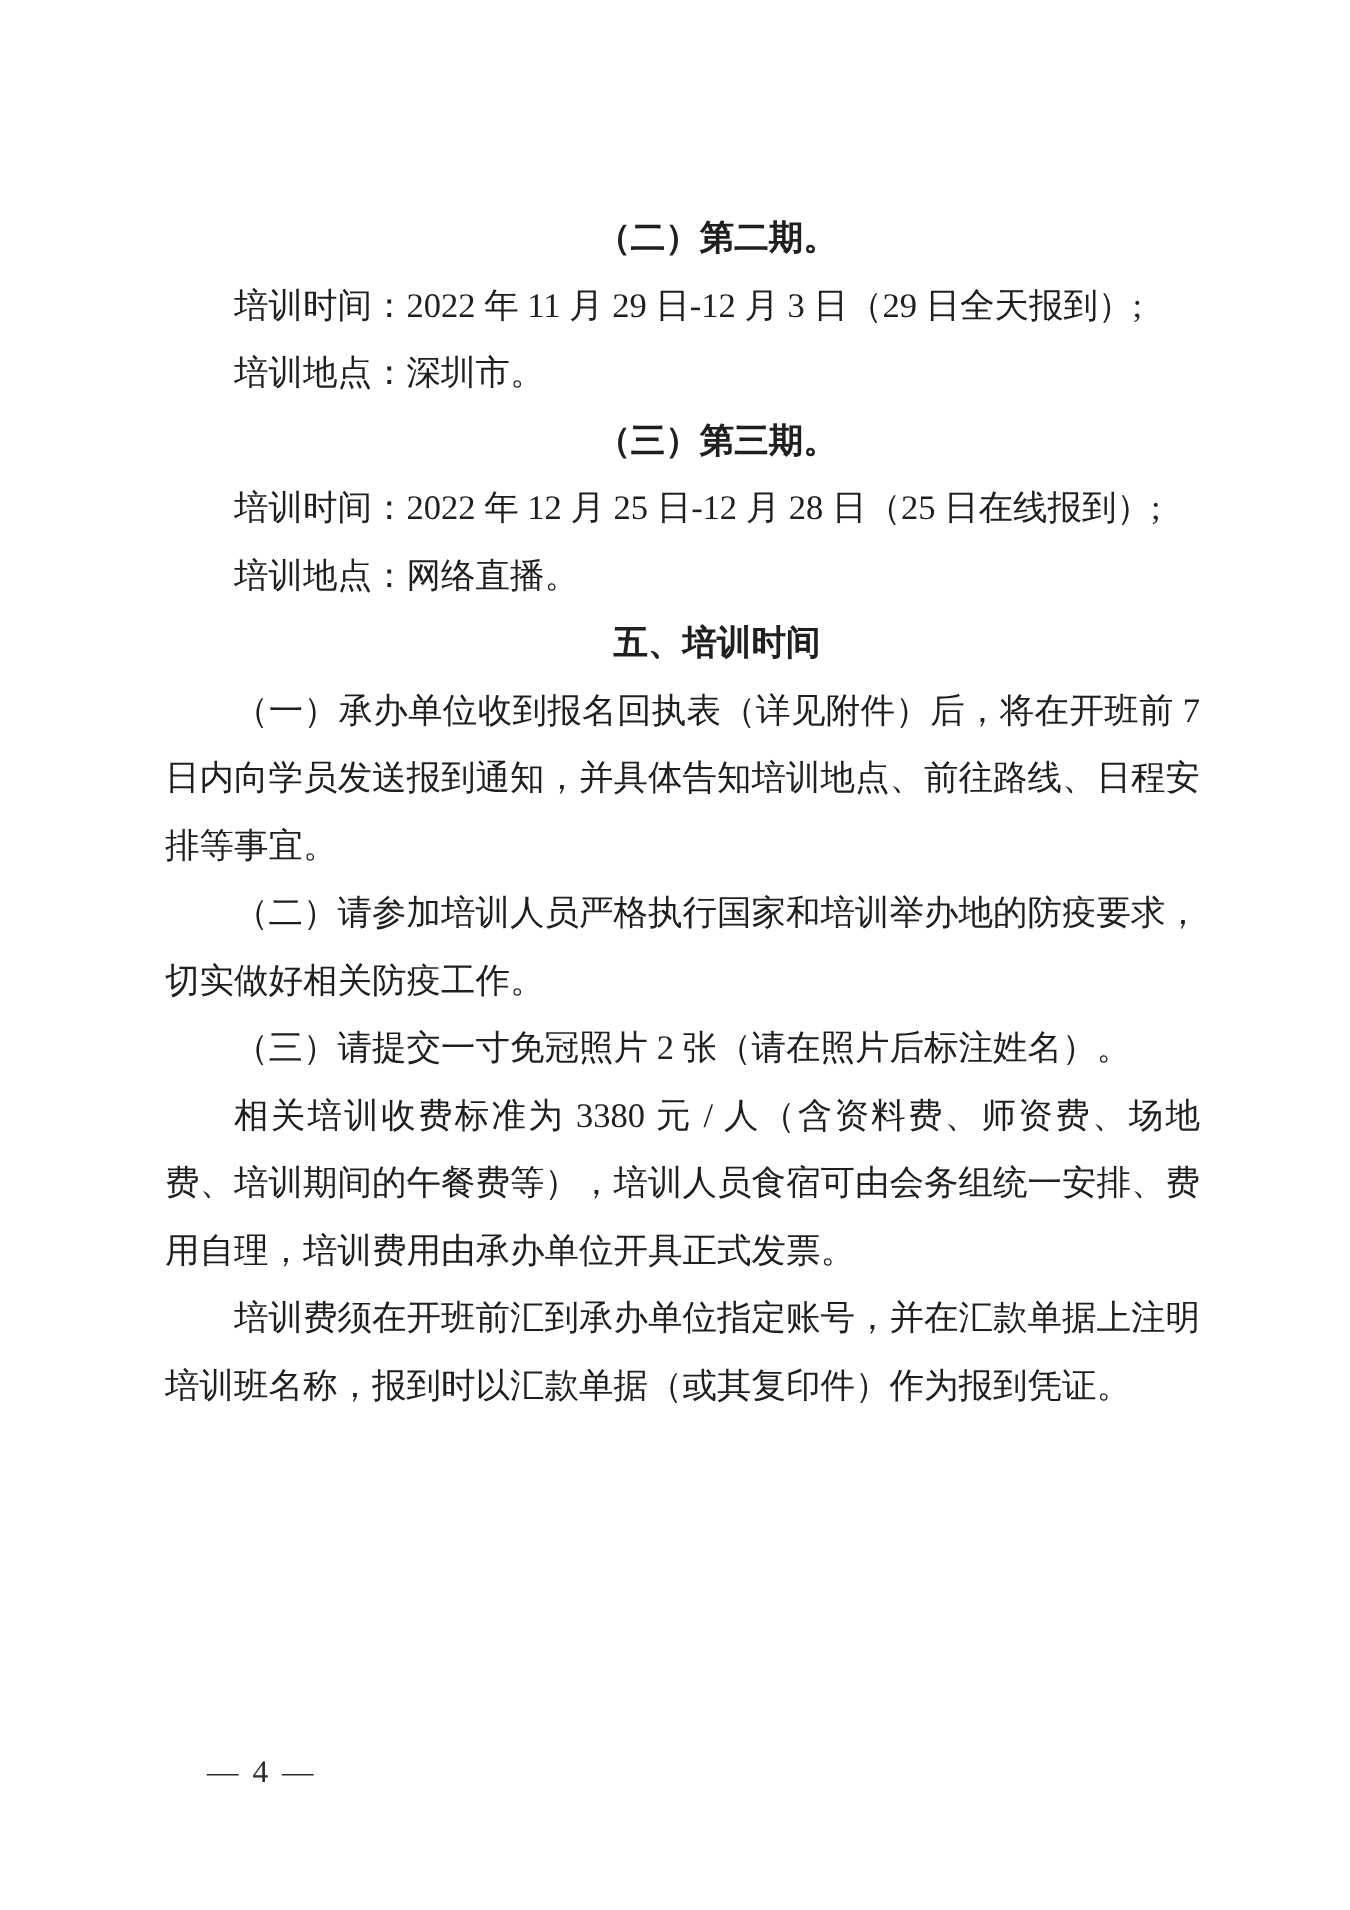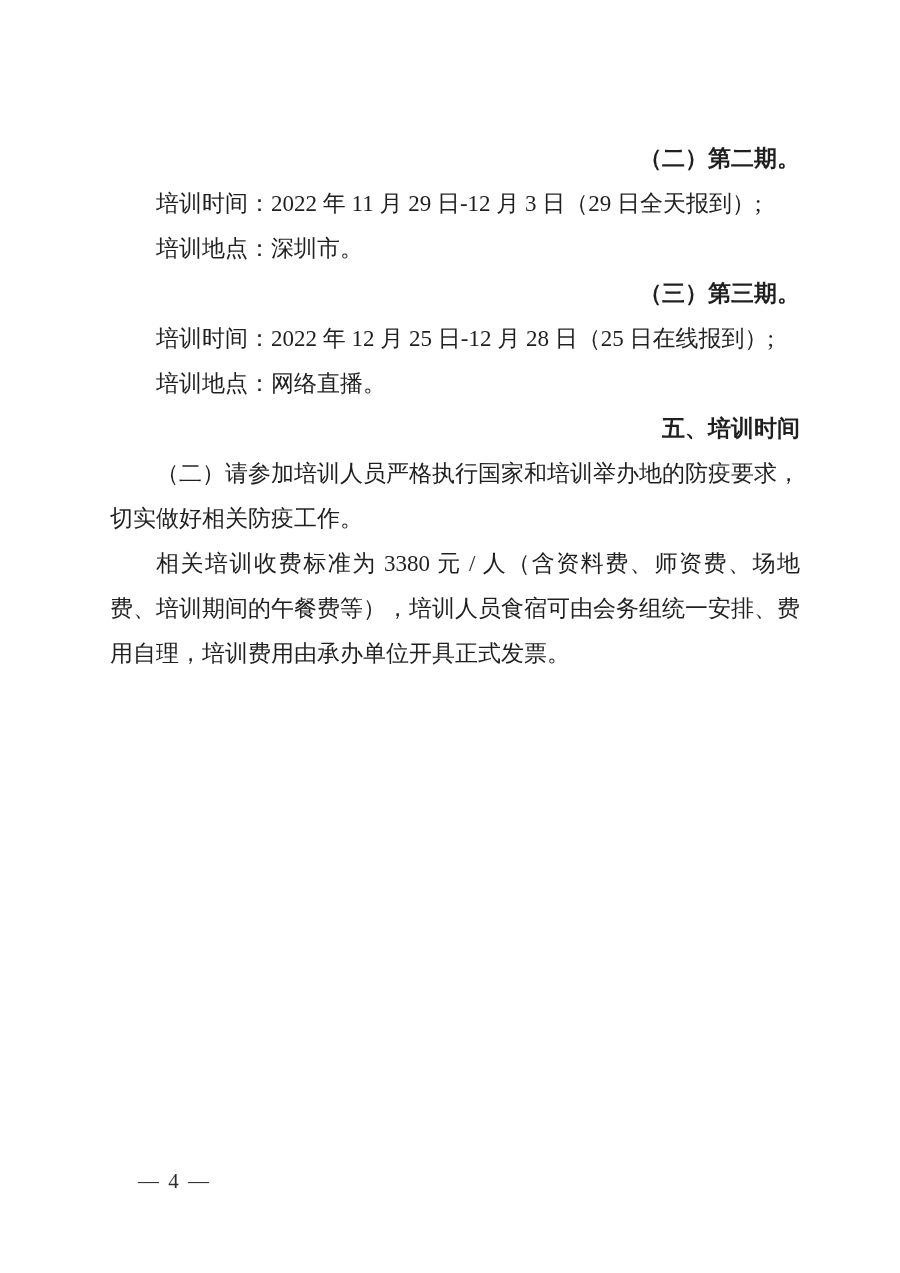--- a/index.html
+++ b/index.html
@@ -26,21 +26,21 @@
     text-align: justify;
     text-justify: inter-ideograph;
   }
   .doc-content p {
     margin: 0;
     padding: 0;
     text-indent: 2em;
   }
   .doc-content p.heading {
     font-weight: 700;
-    text-align: right;
+    text-align: center;
   }
   .page-number {
     position: absolute;
     left: 138px;
     top: 1168px;
     font-size: 21px;
     line-height: 26px;
     letter-spacing: 2px;
     color: #2b2b2b;
   }
@@ -50,17 +50,20 @@
 
 <div class="doc-page">
   <div class="doc-content">
     <p class="heading">（二）第二期。</p>
     <p class="paragraph">培训时间：2022 年 11 月 29 日-12 月 3 日（29 日全天报到）;</p>
     <p class="paragraph">培训地点：深圳市。</p>
     <p class="heading">（三）第三期。</p>
     <p class="paragraph">培训时间：2022 年 12 月 25 日-12 月 28 日（25 日在线报到）;</p>
     <p class="paragraph">培训地点：网络直播。</p>
     <p class="heading">五、培训时间</p>
+    <p class="paragraph">（一）承办单位收到报名回执表（详见附件）后，将在开班前 7 日内向学员发送报到通知，并具体告知培训地点、前往路线、日程安排等事宜。</p>
     <p class="paragraph">（二）请参加培训人员严格执行国家和培训举办地的防疫要求，切实做好相关防疫工作。</p>
+    <p class="paragraph">（三）请提交一寸免冠照片 2 张（请在照片后标注姓名）。</p>
     <p class="paragraph">相关培训收费标准为 3380 元 / 人（含资料费、师资费、场地费、培训期间的午餐费等），培训人员食宿可由会务组统一安排、费用自理，培训费用由承办单位开具正式发票。</p>
+    <p class="paragraph">培训费须在开班前汇到承办单位指定账号，并在汇款单据上注明培训班名称，报到时以汇款单据（或其复印件）作为报到凭证。</p>
   </div>
   <div class="page-number">— 4 —</div>
 </div>
 
 </body></html>

